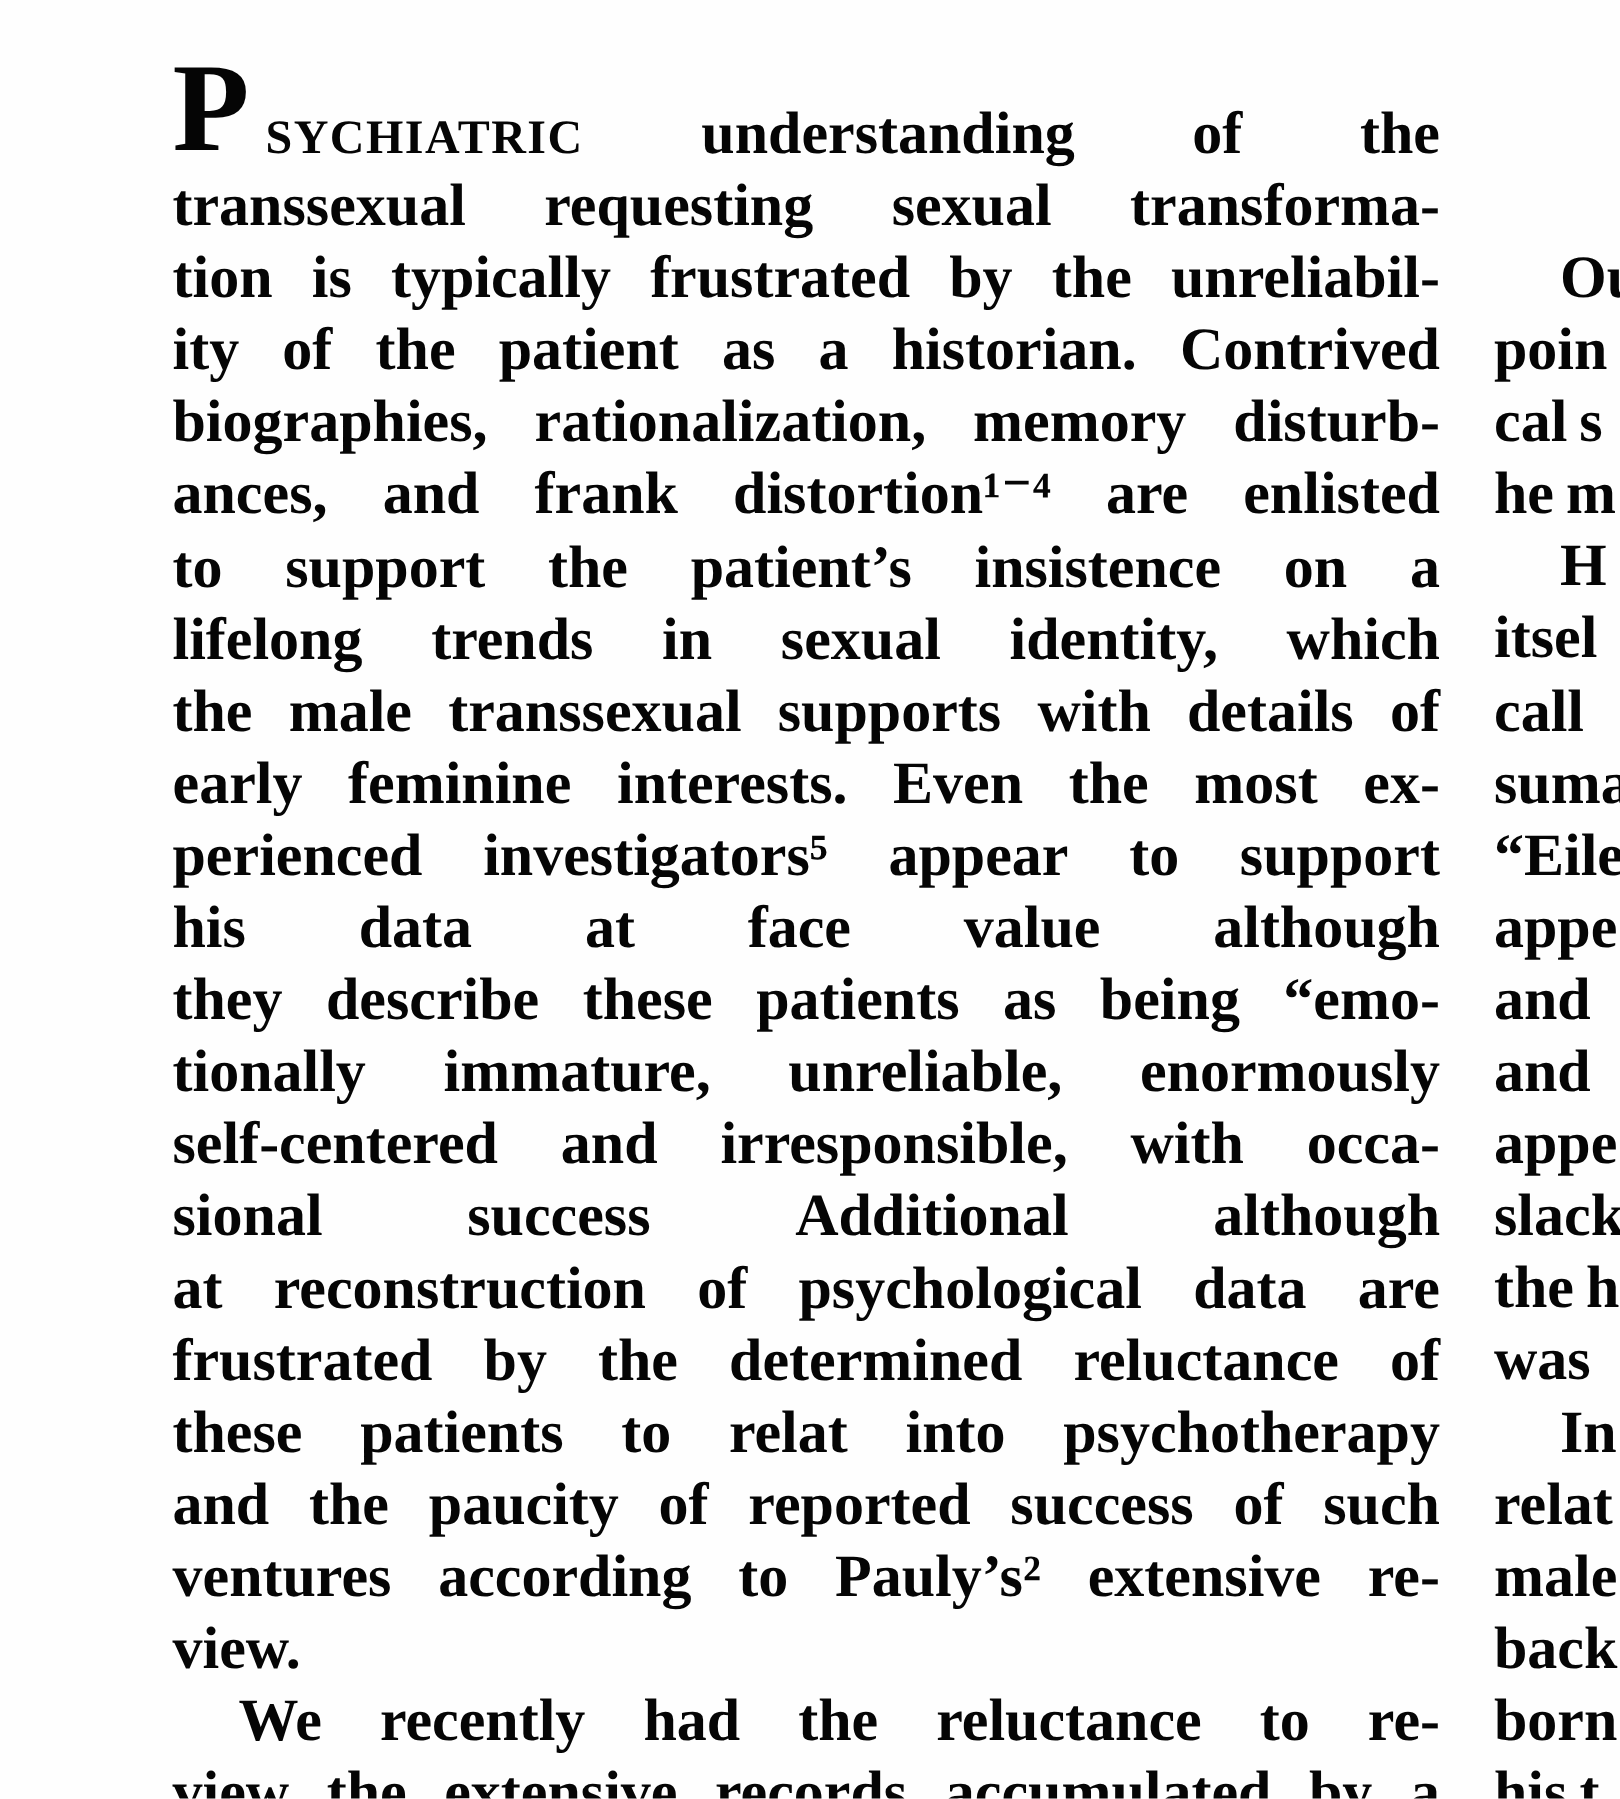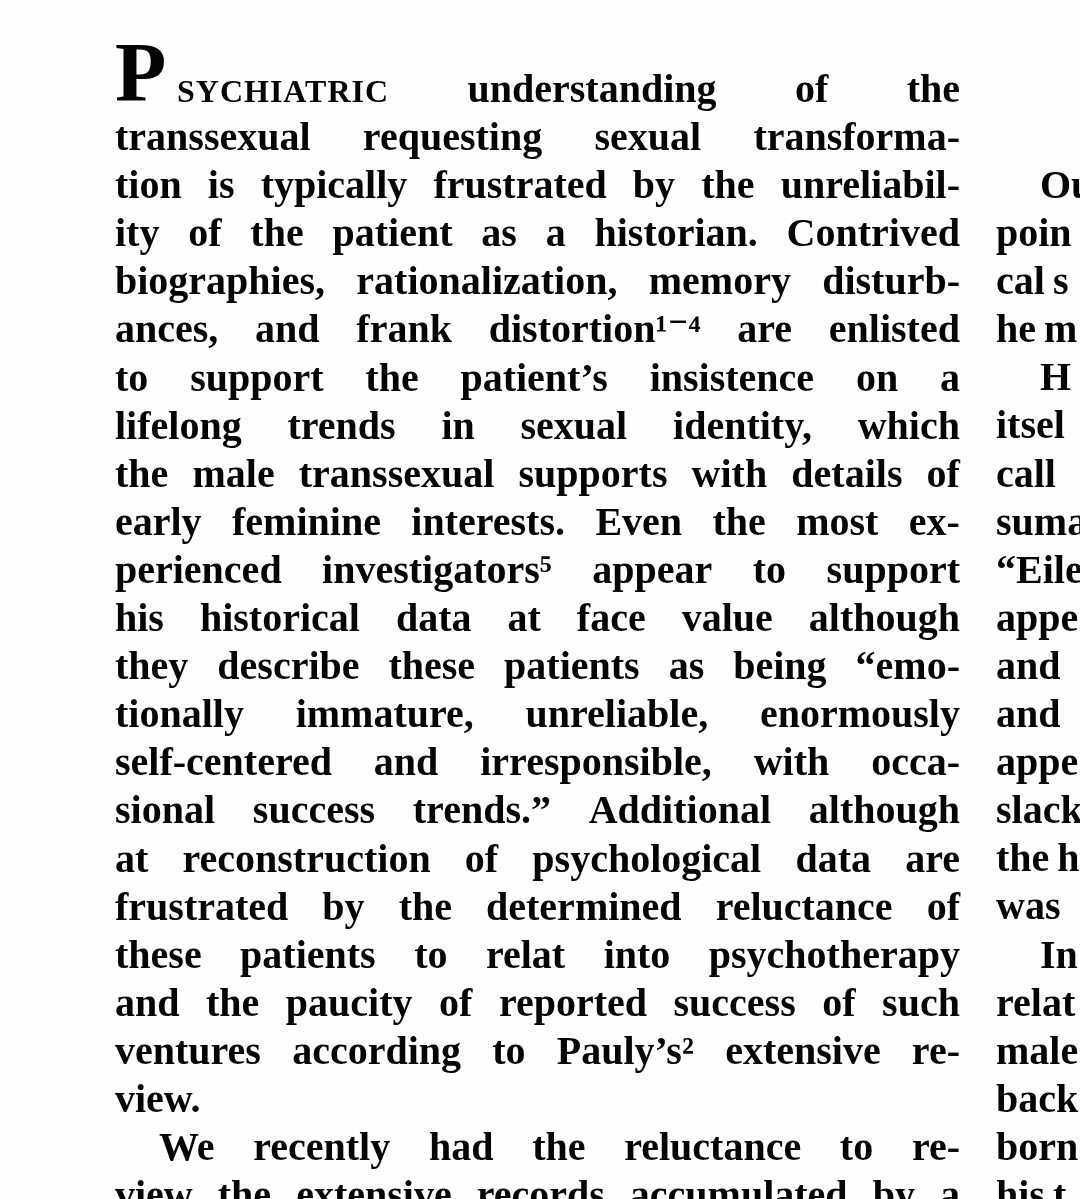--- a/index.html
+++ b/index.html
@@ -75,25 +75,25 @@
       <div class="line just"><span class="word">transsexual</span><span class="word">requesting</span><span class="word">sexual</span><span class="word">transforma-</span></div>
       <div class="line just"><span class="word">tion</span><span class="word">is</span><span class="word">typically</span><span class="word">frustrated</span><span class="word">by</span><span class="word">the</span><span class="word">unreliabil-</span></div>
       <div class="line just"><span class="word">ity</span><span class="word">of</span><span class="word">the</span><span class="word">patient</span><span class="word">as</span><span class="word">a</span><span class="word">historian.</span><span class="word">Contrived</span></div>
       <div class="line just"><span class="word">biographies,</span><span class="word">rationalization,</span><span class="word">memory</span><span class="word">disturb-</span></div>
       <div class="line just"><span class="word">ances,</span><span class="word">and</span><span class="word">frank</span><span class="word">distortion¹⁻⁴</span><span class="word">are</span><span class="word">enlisted</span></div>
       <div class="line just"><span class="word">to</span><span class="word">support</span><span class="word">the</span><span class="word">patient’s</span><span class="word">insistence</span><span class="word">on</span><span class="word">a</span></div>
       <div class="line just"><span class="word">lifelong</span><span class="word">trends</span><span class="word">in</span><span class="word">sexual</span><span class="word">identity,</span><span class="word">which</span></div>
       <div class="line just"><span class="word">the</span><span class="word">male</span><span class="word">transsexual</span><span class="word">supports</span><span class="word">with</span><span class="word">details</span><span class="word">of</span></div>
       <div class="line just"><span class="word">early</span><span class="word">feminine</span><span class="word">interests.</span><span class="word">Even</span><span class="word">the</span><span class="word">most</span><span class="word">ex-</span></div>
       <div class="line just"><span class="word">perienced</span><span class="word">investigators⁵</span><span class="word">appear</span><span class="word">to</span><span class="word">support</span></div>
-      <div class="line just"><span class="word">his</span><span class="word">historical</span><span class="word">data</span><span class="word">at</span><span class="word">face</span><span class="word">value</span><span class="word">although</span></div>
+      <div class="line just"><span class="word">his</span><span class="word">data</span><span class="word">at</span><span class="word">face</span><span class="word">value</span><span class="word">although</span></div>
       <div class="line just"><span class="word">they</span><span class="word">describe</span><span class="word">these</span><span class="word">patients</span><span class="word">as</span><span class="word">being</span><span class="word">“emo-</span></div>
       <div class="line just"><span class="word">tionally</span><span class="word">immature,</span><span class="word">unreliable,</span><span class="word">enormously</span></div>
       <div class="line just"><span class="word">self-centered</span><span class="word">and</span><span class="word">irresponsible,</span><span class="word">with</span><span class="word">occa-</span></div>
-      <div class="line just"><span class="word">sional</span><span class="word">success</span><span class="word">trends.”</span><span class="word">Additional</span><span class="word">although</span></div>
+      <div class="line just"><span class="word">sional</span><span class="word">success</span><span class="word">Additional</span><span class="word">although</span></div>
       <div class="line just"><span class="word">at</span><span class="word">reconstruction</span><span class="word">of</span><span class="word">psychological</span><span class="word">data</span><span class="word">are</span></div>
       <div class="line just"><span class="word">frustrated</span><span class="word">by</span><span class="word">the</span><span class="word">determined</span><span class="word">reluctance</span><span class="word">of</span></div>
       <div class="line just"><span class="word">these</span><span class="word">patients</span><span class="word">to</span><span class="word">relat</span><span class="word">into</span><span class="word">psychotherapy</span></div>
       <div class="line just"><span class="word">and</span><span class="word">the</span><span class="word">paucity</span><span class="word">of</span><span class="word">reported</span><span class="word">success</span><span class="word">of</span><span class="word">such</span></div>
       <div class="line just"><span class="word">ventures</span><span class="word">according</span><span class="word">to</span><span class="word">Pauly’s²</span><span class="word">extensive</span><span class="word">re-</span></div>
       <div class="line"><span class="word">view.</span></div>
       <div class="line just indent"><span class="word">We</span><span class="word">recently</span><span class="word">had</span><span class="word">the</span><span class="word">reluctance</span><span class="word">to</span><span class="word">re-</span></div>
       <div class="line just"><span class="word">view</span><span class="word">the</span><span class="word">extensive</span><span class="word">records</span><span class="word">accumulated</span><span class="word">by</span><span class="word">a</span></div>
     </div>
   <div class="col col-right" id="right-col">

